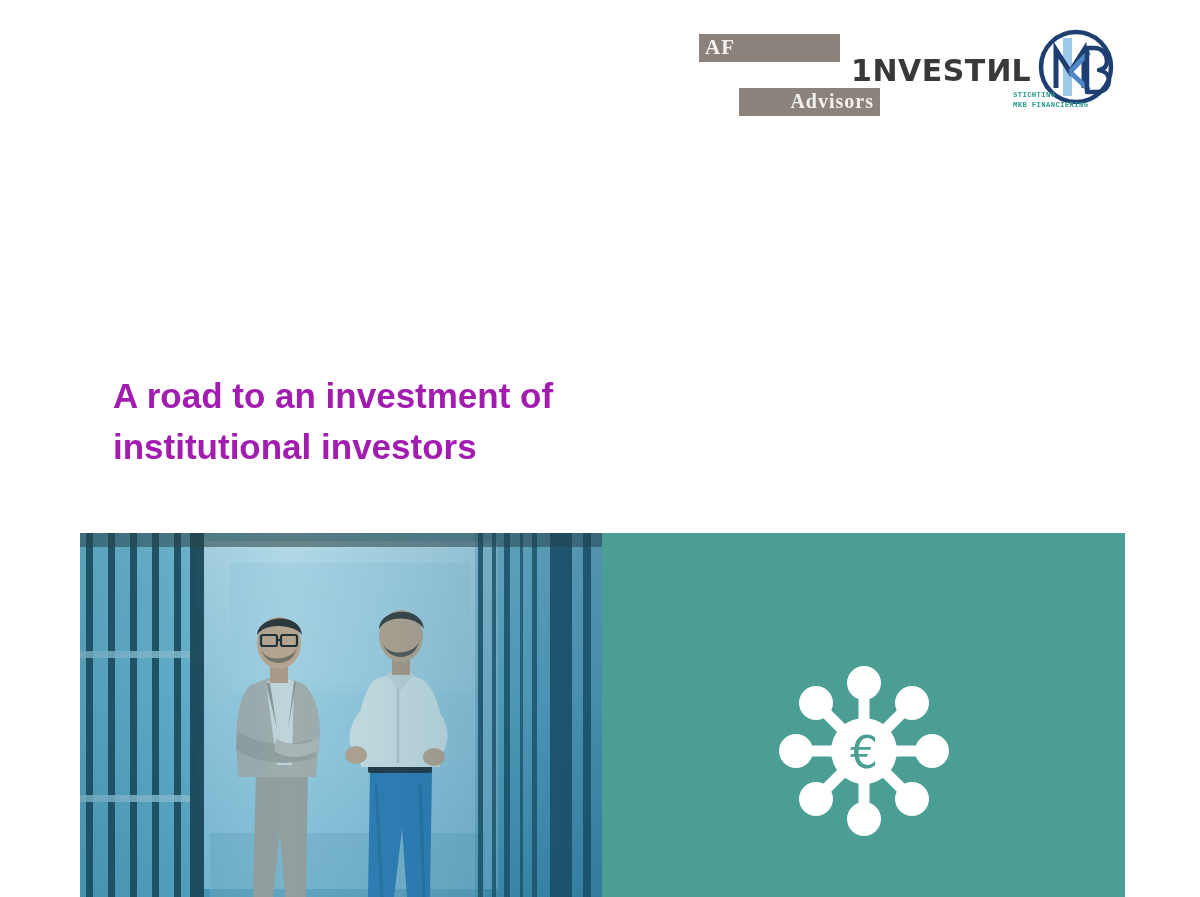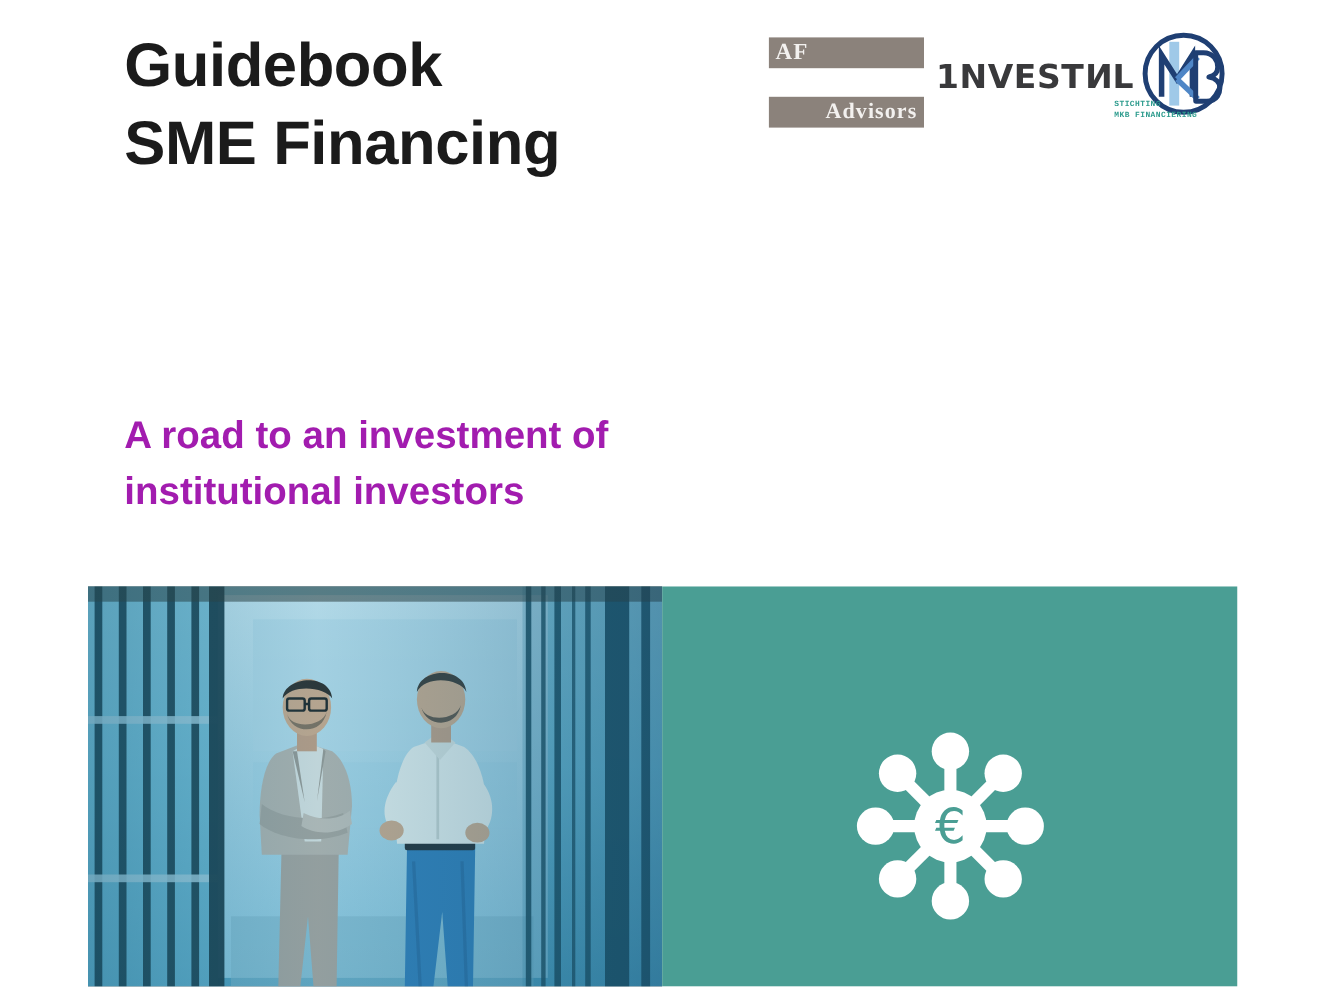--- a/index.html
+++ b/index.html
@@ -56,21 +56,21 @@
   }
   .af-bar {
     position: absolute;
     left: 0;
     width: 141px;
     height: 28px;
     background: #8b827b;
     box-sizing: border-box;
   }
   .af-bar.top { top: 0px; }
-  .af-bar.bottom { top: 54px; }
+  .af-bar.bottom { top: 54px; margin-left: 40px; }
   .af-bar span {
     position: absolute;
     top: 50%;
     transform: translateY(-52%);
     color: #f3f1ef;
     font-family: "Liberation Serif", serif;
     font-weight: 700;
     font-size: 21px;
     letter-spacing: 1px;
   }
@@ -176,22 +176,20 @@
     transform: translate(-50%, -50%);
     width: 176px;
     height: 176px;
   }
 </style>
 </head>
 <body>
 
 <div class="page">
 
-  <div class="cover-title">Guidebook
-SME Financing</div>
 
   <div class="logo-strip">
 
     <div class="logo-af">
       <div class="af-bar top">
         <span>AF</span>
       </div>
       <div class="af-bar bottom">
         <span>Advisors</span>
       </div>

